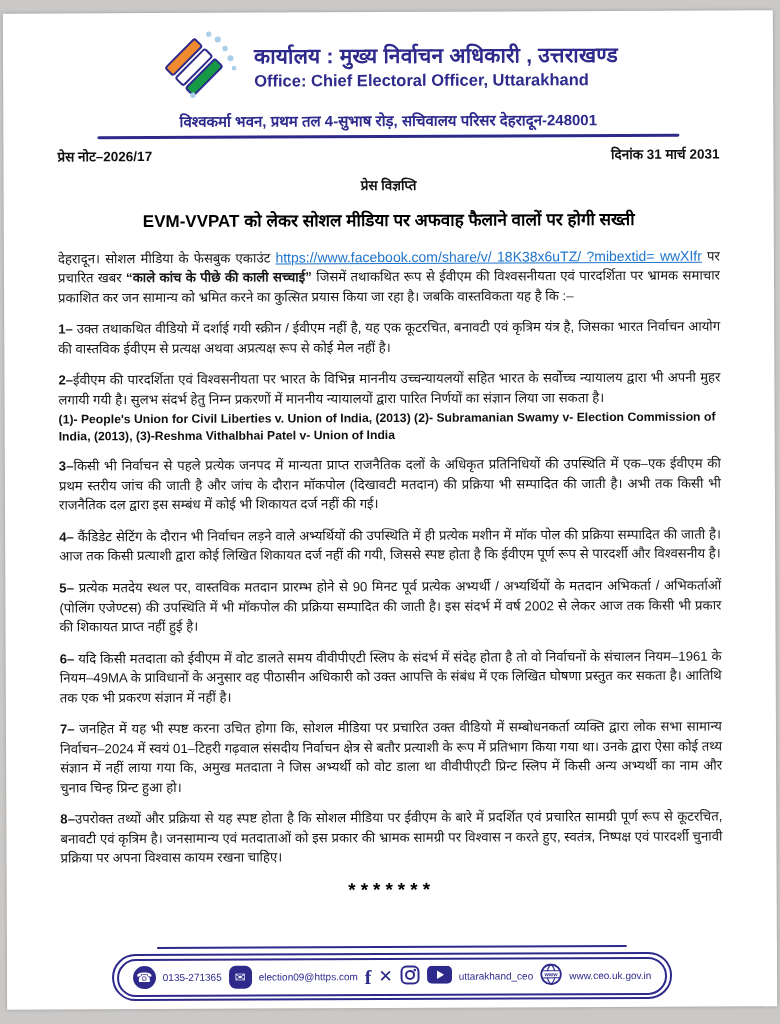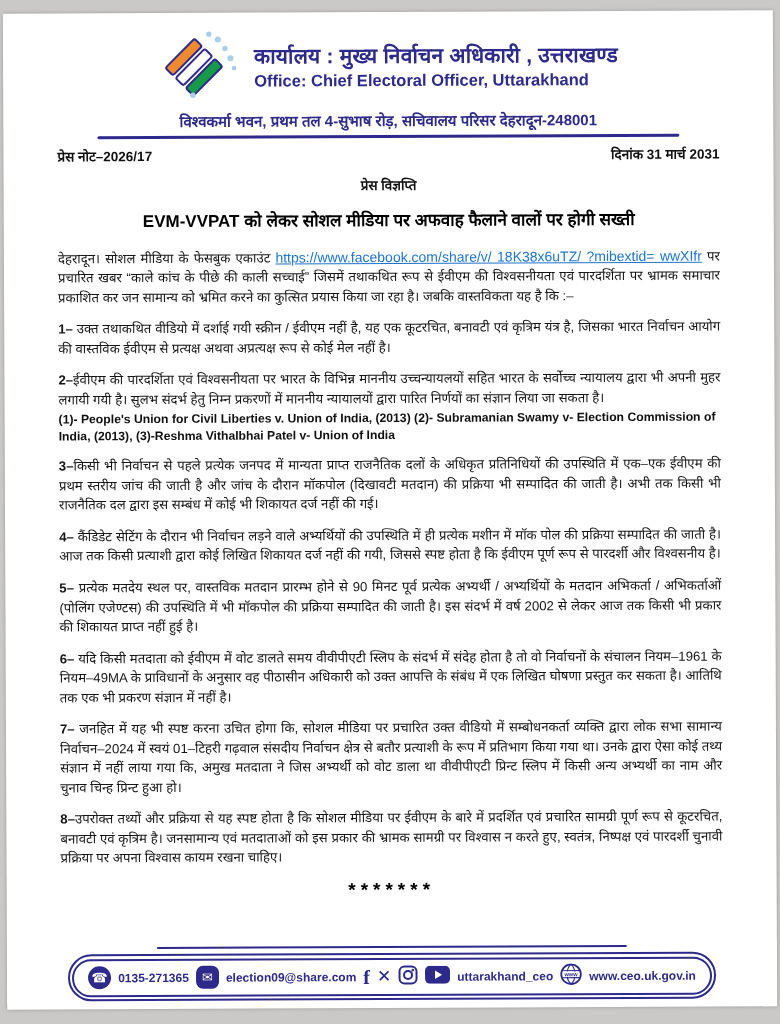--- a/index.html
+++ b/index.html
@@ -25,29 +25,29 @@
   .t-en { font-size:16.5px; font-weight:bold; margin-top:2px; }
   .address { text-align:center; color:var(--navy); font-size:15px; font-weight:600; margin-top:8px; }
   .rule { height:2.5px; background:var(--navy); width:88%; margin:5px auto 0 auto; border-radius:2px; }
   .meta-row { display:flex; justify-content:space-between; font-size:13.5px; font-weight:bold; color:#111; margin-top:8px; }
   .doc-type { text-align:center; font-size:13.5px; font-weight:bold; color:#111; margin-top:12px; }
   .headline { text-align:center; font-size:17px; font-weight:bold; color:#000; margin:14px 0 16px 0; }
   
   .para { font-size:13.2px; line-height:1.48; color:#151515; text-align:justify; margin-bottom:12px; }
   .pt-num { font-weight:bold; }
   .link { color:#1f74cc; text-decoration:underline; font-size:14px; cursor:pointer; word-break:break-all; }
-  .news-bold { font-weight:normal; }
+  .news-bold { font-weight:bold; }
   .citations { font-size:12.2px; font-weight:bold; line-height:1.35; color:#101010; text-align:left; margin-top:2px; }
   .end-marker { text-align:center; font-weight:bold; font-size:19px; letter-spacing:5px; color:#000; margin-top:4px; }
   
   .footer { position:absolute; left:0; right:0; bottom:8px; display:flex; flex-direction:column; align-items:center; background:#fff; padding-top:4px;}
   .footer-rule { height:2.5px; background:var(--navy); width:470px; border-radius:2px; margin-bottom:5px; }
   .pill-outer { border:2px solid var(--navy); border-radius:26px; padding:2.5px; }
   .pill-inner { border:2px solid var(--navy); border-radius:22px; padding:4px 14px; display:flex; align-items:center; gap:7px; }
-  .f-label { font-size:12px; font-weight:bold; color:var(--navy); white-space:nowrap; }
+  .f-label { font-size:10px; font-weight:normal; color:var(--navy); white-space:nowrap; }
   .badge { width:23px; height:23px; border-radius:50%; background:var(--navy); color:#fff;
            display:flex; align-items:center; justify-content:center; font-size:13px; flex:0 0 auto; }
   .badge.square { border-radius:7px; }
   .fb-f { font-weight:bold; font-size:20px; color:var(--navy); font-family:"Liberation Serif", serif; line-height:1; }
   .x-glyph { font-weight:bold; font-size:17px; color:var(--navy); line-height:1; }
   :root { --navy:#2e2a8c; }
 </style>
 </head>
 <body>
 
@@ -110,21 +110,21 @@
 
   <div class="end-marker">*******</div>
 
   <div class="footer">
     <div class="footer-rule"></div>
     <div class="pill-outer">
       <div class="pill-inner">
         <span class="badge">☎</span>
         <span class="f-label">0135-271365</span>
         <span class="badge square">✉</span>
-        <span class="f-label">election09@share.com</span>
+        <span class="f-label">election09@https.com</span>
         <span class="fb-f">f</span>
         <span class="x-glyph">✕</span>
         <span>
           <svg width="20" height="20" viewBox="0 0 20 20">
             <rect x="1.5" y="1.5" width="17" height="17" rx="5" fill="none" stroke="#2e2a8c" stroke-width="2"></rect>
             <circle cx="10" cy="10" r="4" fill="none" stroke="#2e2a8c" stroke-width="2"></circle>
             <circle cx="14.8" cy="5.2" r="1.3" fill="#2e2a8c"></circle>
           </svg>
         </span>
         <span>

